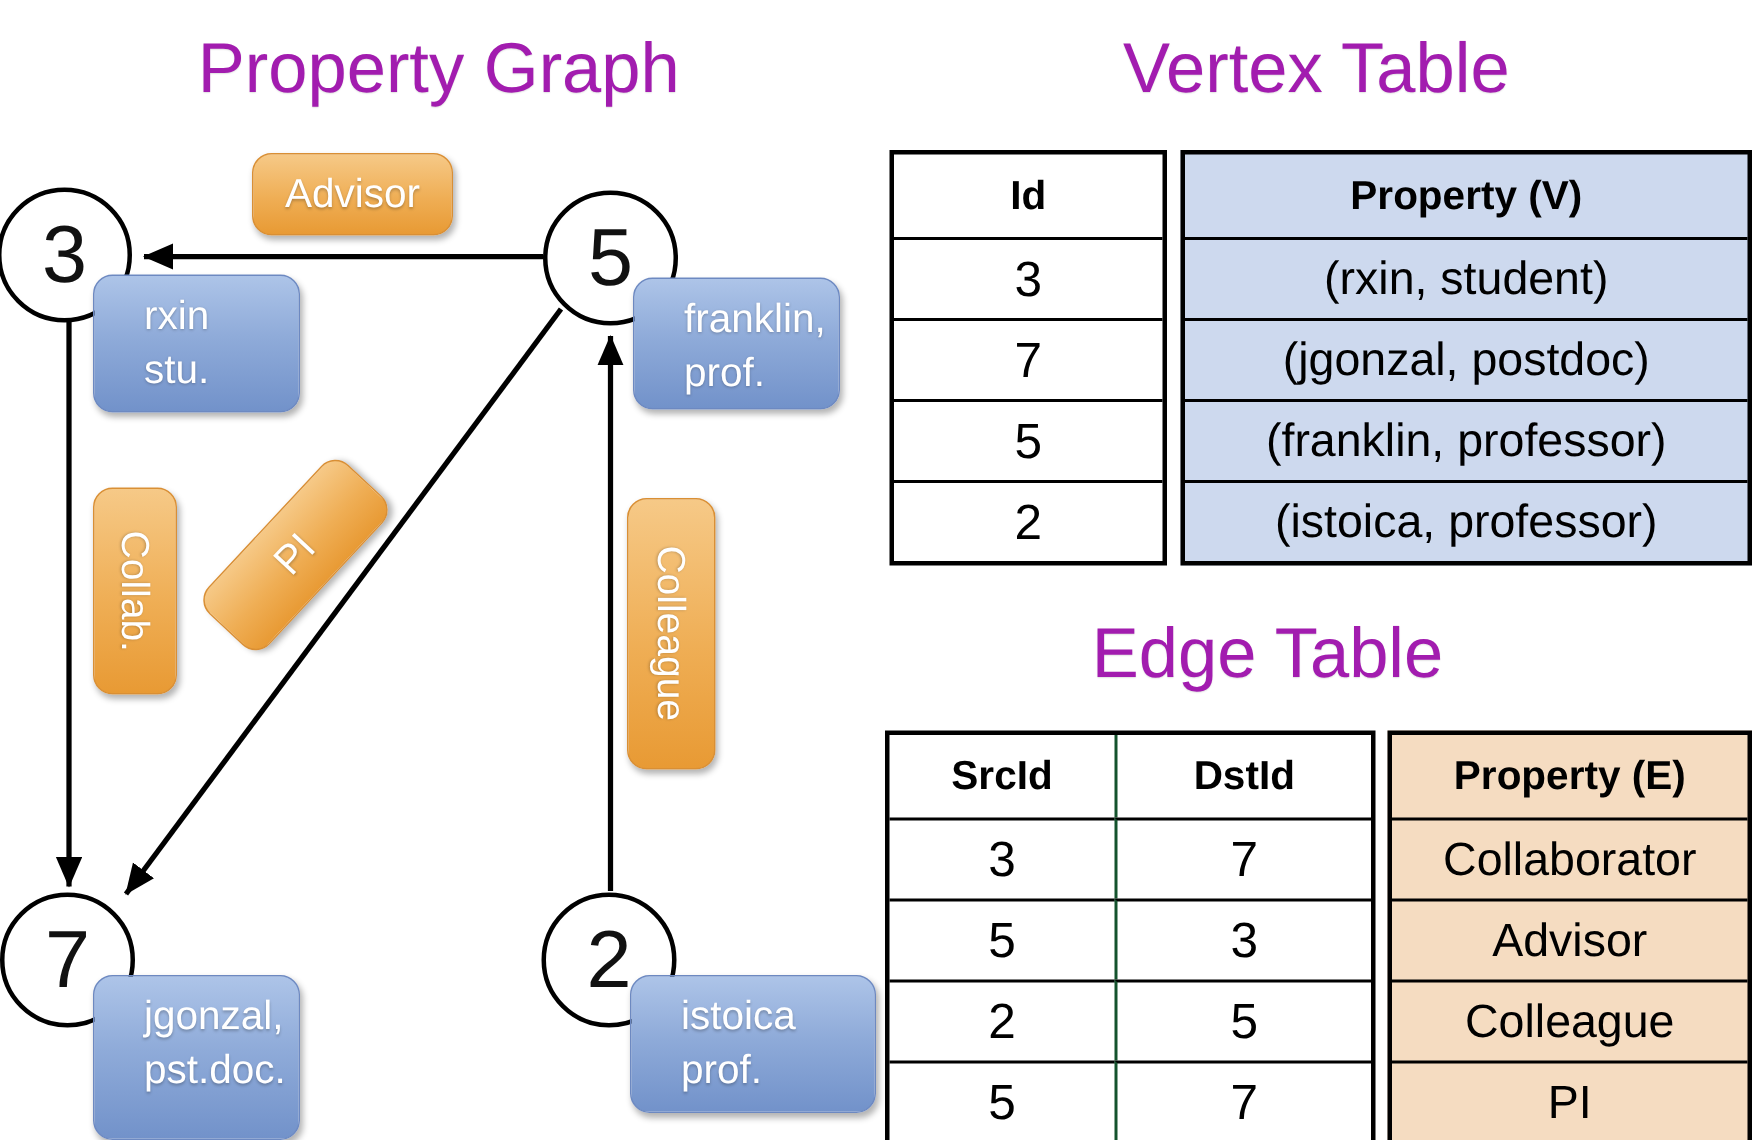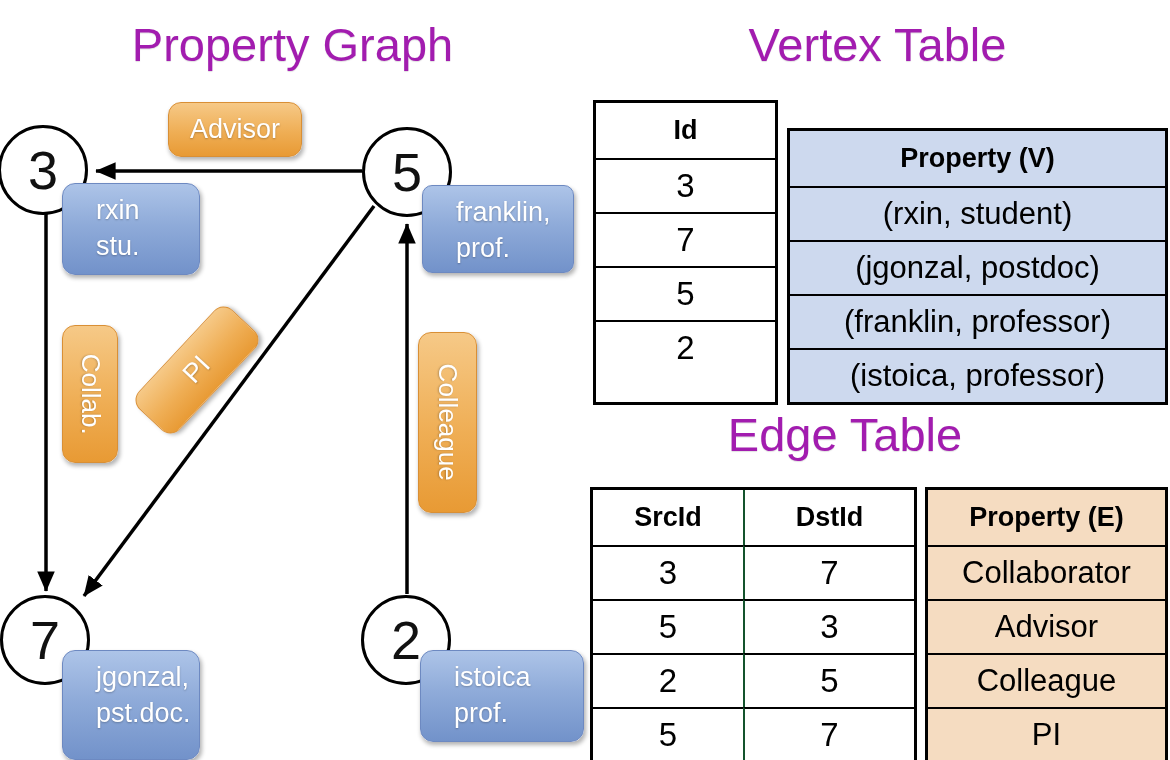--- a/index.html
+++ b/index.html
@@ -46,21 +46,21 @@
   .tilt{transform:rotate(-47deg);}
   
   .tcol{box-sizing:border-box;border:3px solid #000;display:grid;
         grid-template-rows:55px 54px 54px 54px 54px;background:#fff;}
   .cell{display:flex;align-items:center;justify-content:center;
         box-sizing:border-box;font-size:31px;white-space:nowrap;}
   .cell.hdr{font-size:27px;font-weight:bold;}
   .cell.num{font-size:33px;font-weight:300;}
   .rsep{border-top:2px solid #000;}
   .csep{border-left:2px solid #14532d;}
-  .fill-v{background:#cdd9ee;margin-top:28px;}
+  .fill-v{background:#cdd9ee;}
   .fill-e{background:#f5dcc1;}
   .twrap{display:flex;z-index:1;}
   .egrid{display:grid;grid-template-columns:150px 1fr;
          grid-template-rows:55px 54px 54px 54px 54px;}
 </style>
 </head>
 <body>
 
 <div id="stage">
 
@@ -101,21 +101,21 @@
     <span class="pbox-text">PI</span>
   </div>
   <div class="abs pbox orange vert" style="left:418px;top:332px;width:59px;height:181px;">
     <span class="pbox-text">Colleague</span>
   </div>
 
   <div class="abs pbox blue node-tag" style="left:62px;top:183px;width:138px;height:92px;">
     <span class="pbox-text">rxin
 stu.</span>
   </div>
-  <div class="abs pbox blue node-tag" style="left:422px;top:185px;width:152px;height:88px;border-radius:10px;">
+  <div class="abs pbox blue node-tag" style="left:422px;top:185px;width:138px;height:88px;">
     <span class="pbox-text">franklin,
 prof.</span>
   </div>
   <div class="abs pbox blue node-tag" style="left:62px;top:650px;width:138px;height:110px;">
     <span class="pbox-text">jgonzal,
 pst.doc.</span>
   </div>
   <div class="abs pbox blue node-tag" style="left:420px;top:650px;width:164px;height:92px;">
     <span class="pbox-text">istoica
 prof.</span>

